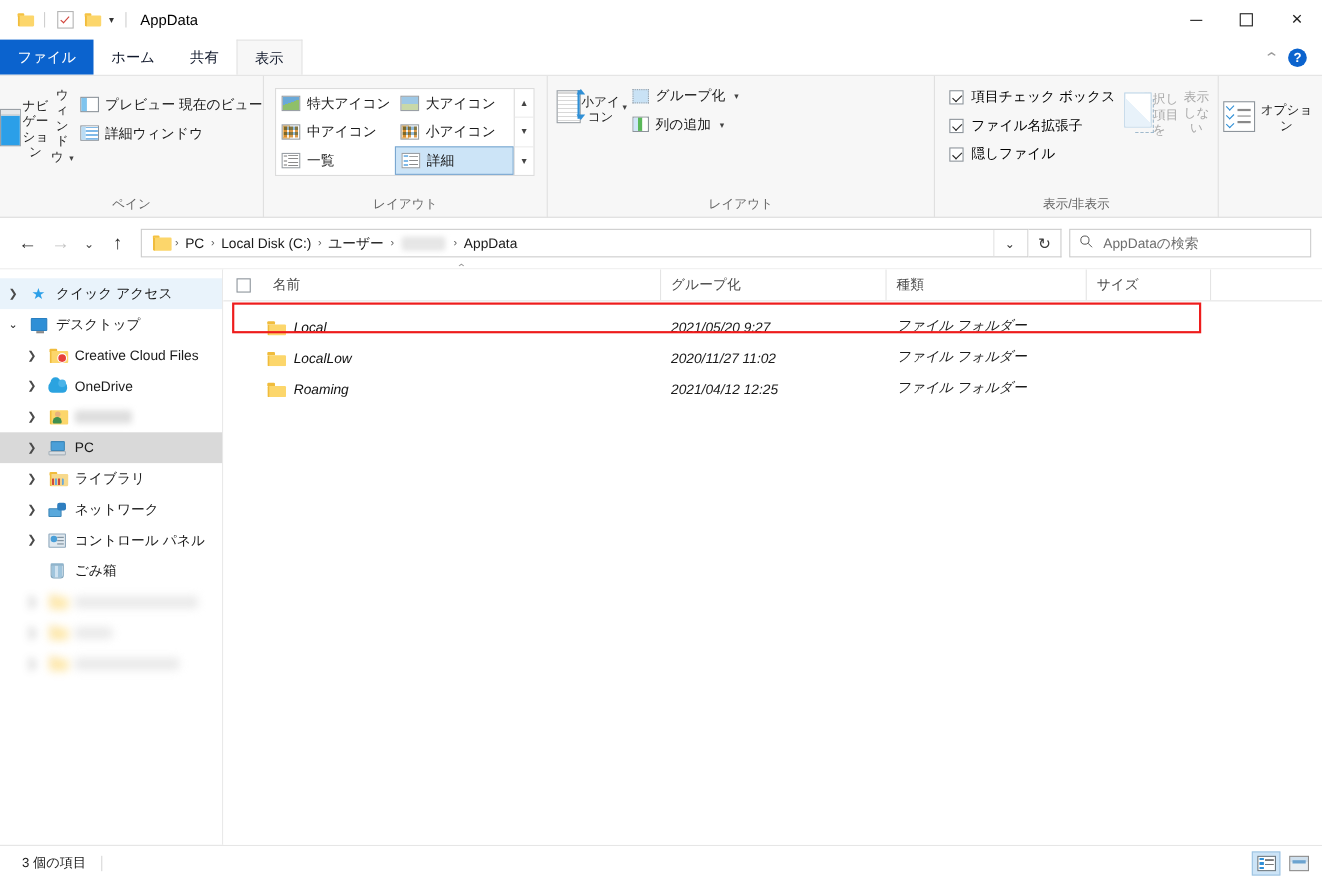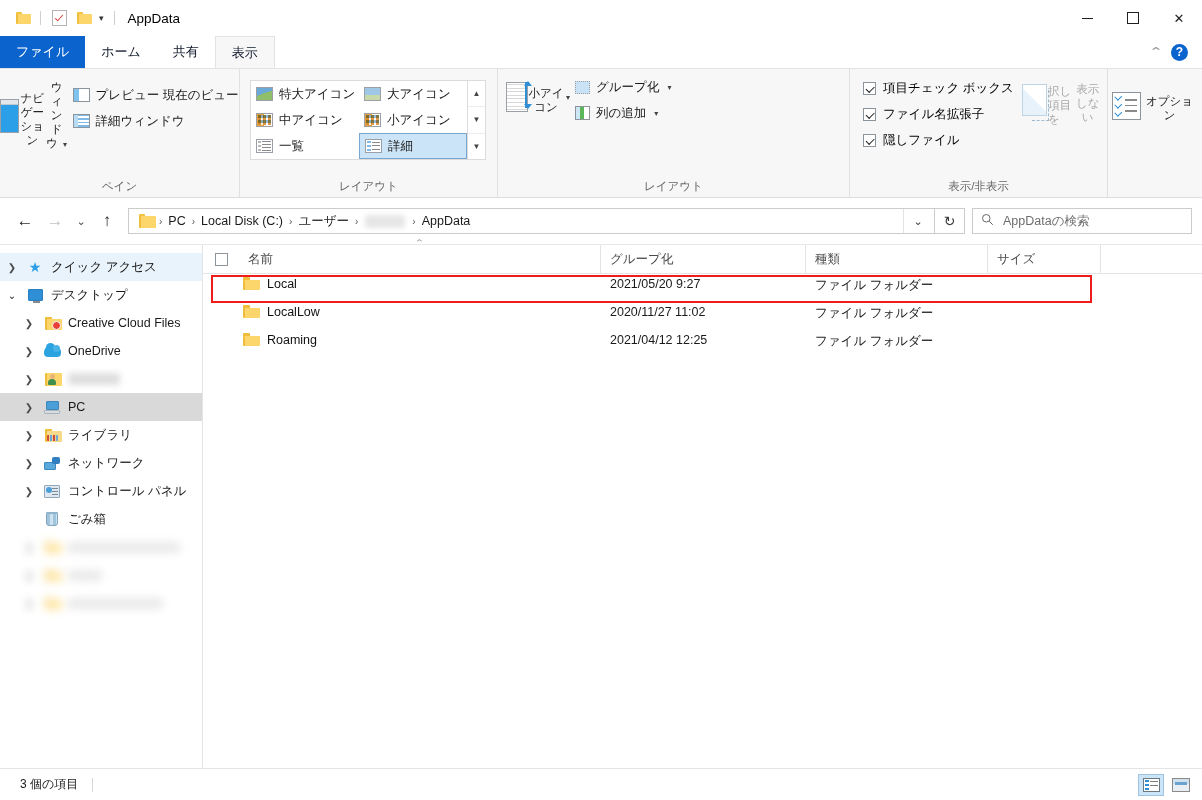--- a/index.html
+++ b/index.html
@@ -817,25 +817,26 @@
     height: 28px;
     display: flex;
     align-items: center;
     font-size: 12.5px;
     color: #111;
     box-sizing: border-box;
   }
   .fcell {
     height: 28px;
     display: flex;
-    align-items: flex-start;
+    align-items: flex-end;
     box-sizing: border-box;
     flex: 0 0 auto;
     overflow: hidden;
     white-space: nowrap;
+    font-style: italic;
   }
   .fcell.name { padding-left: 40px; gap: 9px; }
   .fcell.other { padding-left: 9px; color:#1a1a1a; }
   .hl-box {
     position: absolute;
     border: 2px solid #ee1c1c;
     box-sizing: border-box;
     pointer-events: none;
   }
 

